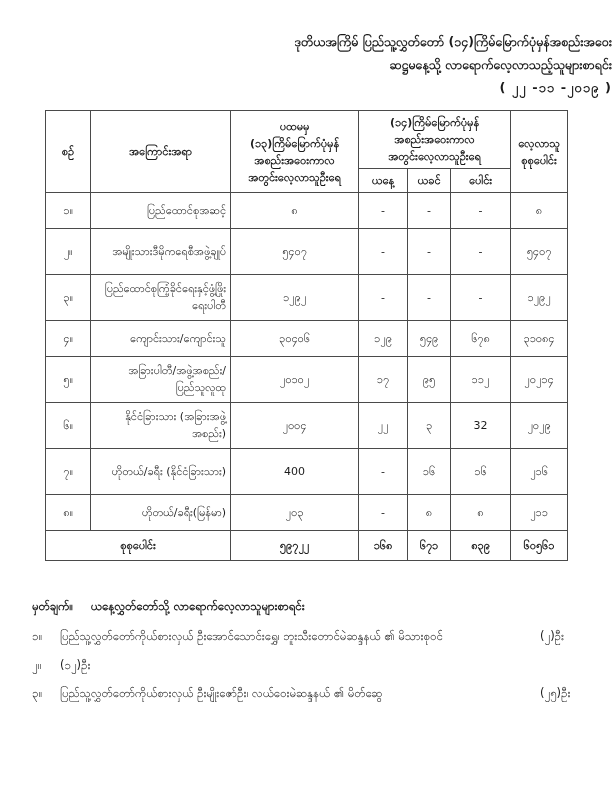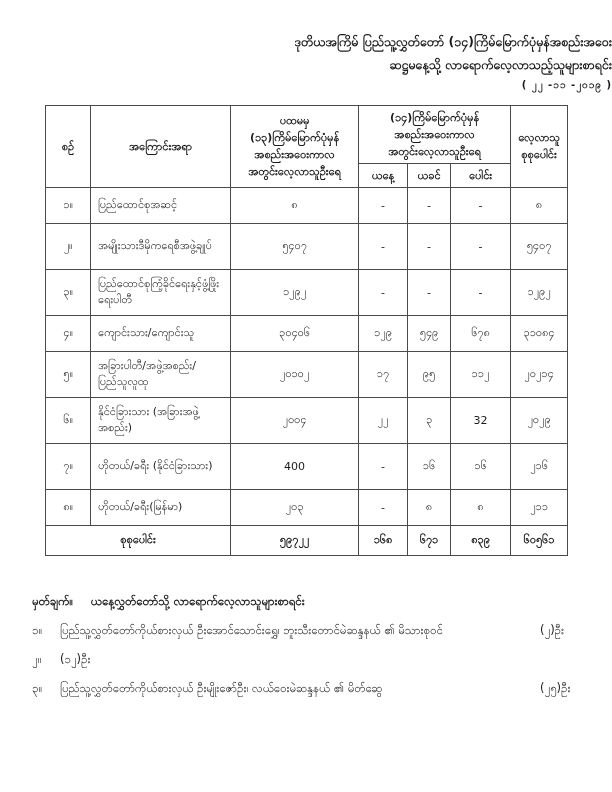--- a/index.html
+++ b/index.html
@@ -12,38 +12,38 @@
     position: relative;
     overflow: hidden;
   }
   .title-block {
     margin-top: 30px;
     text-align: right;
     font-weight: bold;
     font-size: 12.5px;
     line-height: 1.85;
   }
-  .title-block .date-line { font-weight: bold; font-size: 10px; letter-spacing: 1px; }
+  .title-block .date-line { font-weight: bold; font-size: 13px; letter-spacing: 1px; }
 
   table.main {
     border-collapse: collapse;
     margin: 10px 0 0 45px;
     width: 522px;
     table-layout: fixed;
     font-size: 11px;
   }
   table.main th, table.main td {
     border: 1px solid #4a4a4a;
     padding: 3px 4px;
     vertical-align: middle;
     color: #1b1b1b;
   }
   table.main th { font-weight: bold; text-align: center; line-height: 1.55; }
   table.main td { text-align: center; }
-  table.main td.subject { text-align: left; padding-left: 7px; line-height: 1.5; }
+  table.main td.subject { text-align: right; padding-left: 7px; line-height: 1.5; }
   .pre { white-space: pre-line; }
   col.c-no { width: 45px; }
   col.c-subject { width: 140px; }
   col.c-prev { width: 128px; }
   col.c-today { width: 49px; }
   col.c-prior { width: 43px; }
   col.c-sum { width: 60px; }
   col.c-grand { width: 57px; }
   tr.data-row { height: 36px; }
   tr.data-row.tall { height: 46px; }

